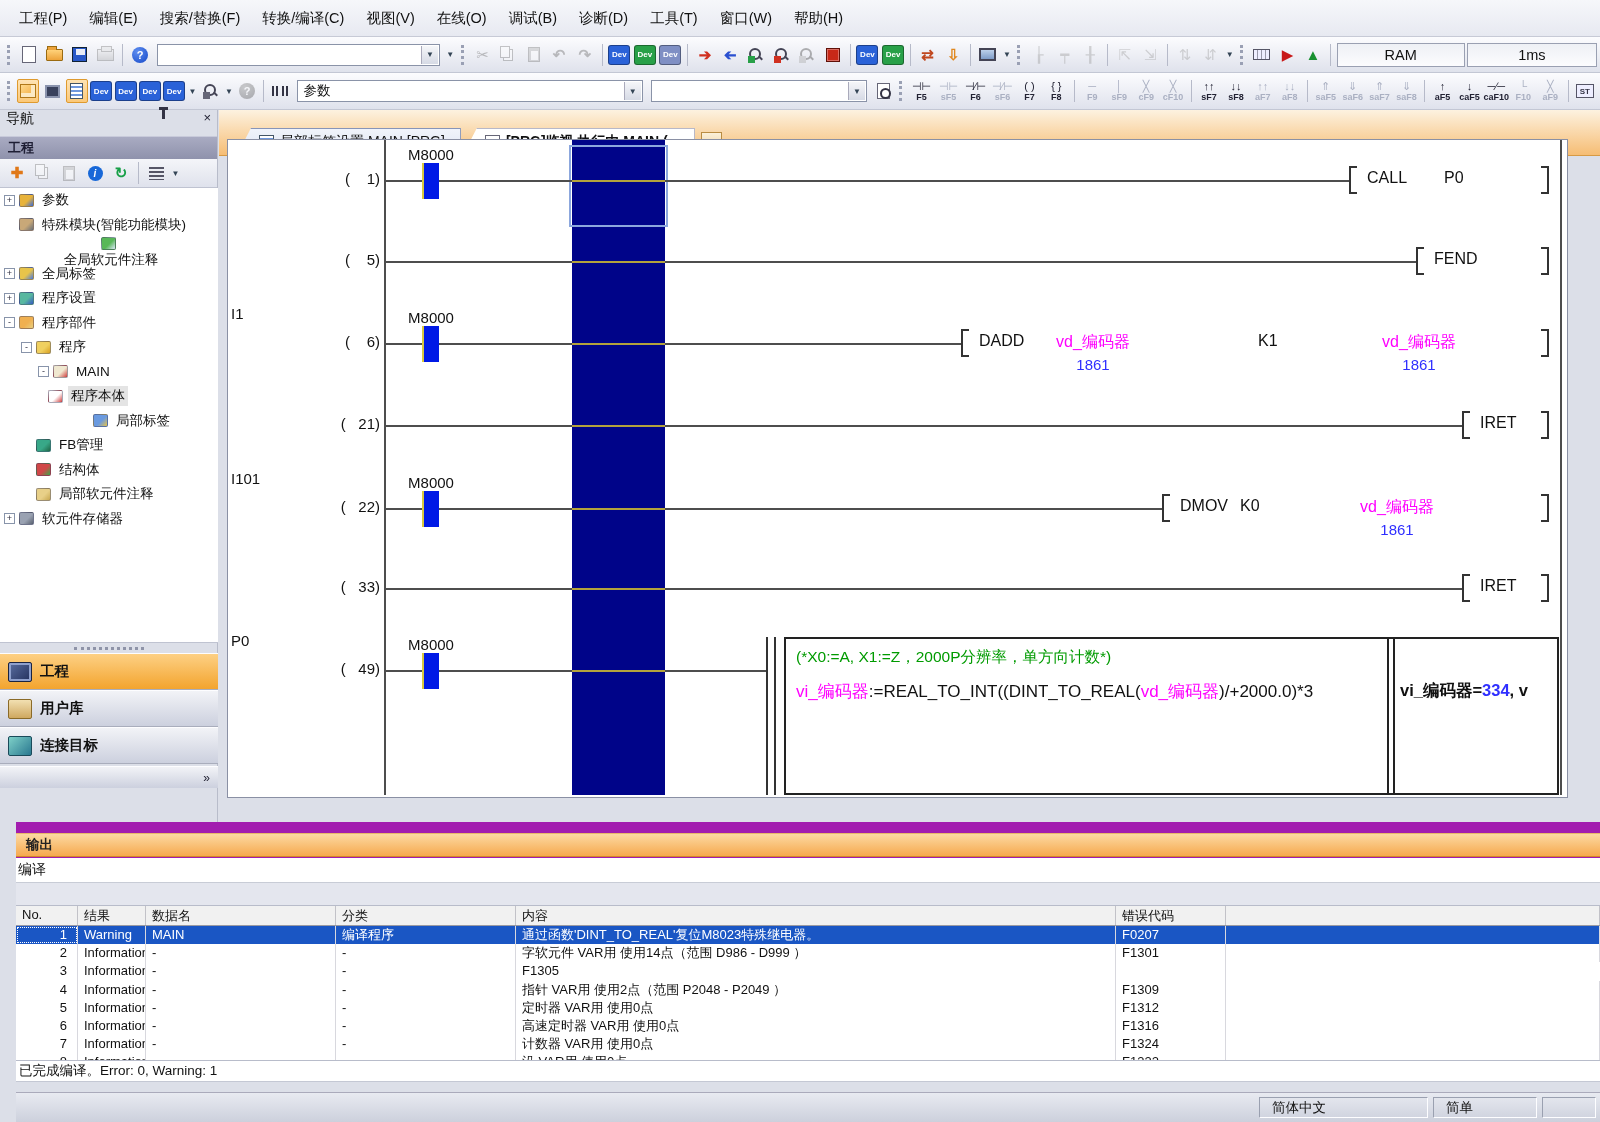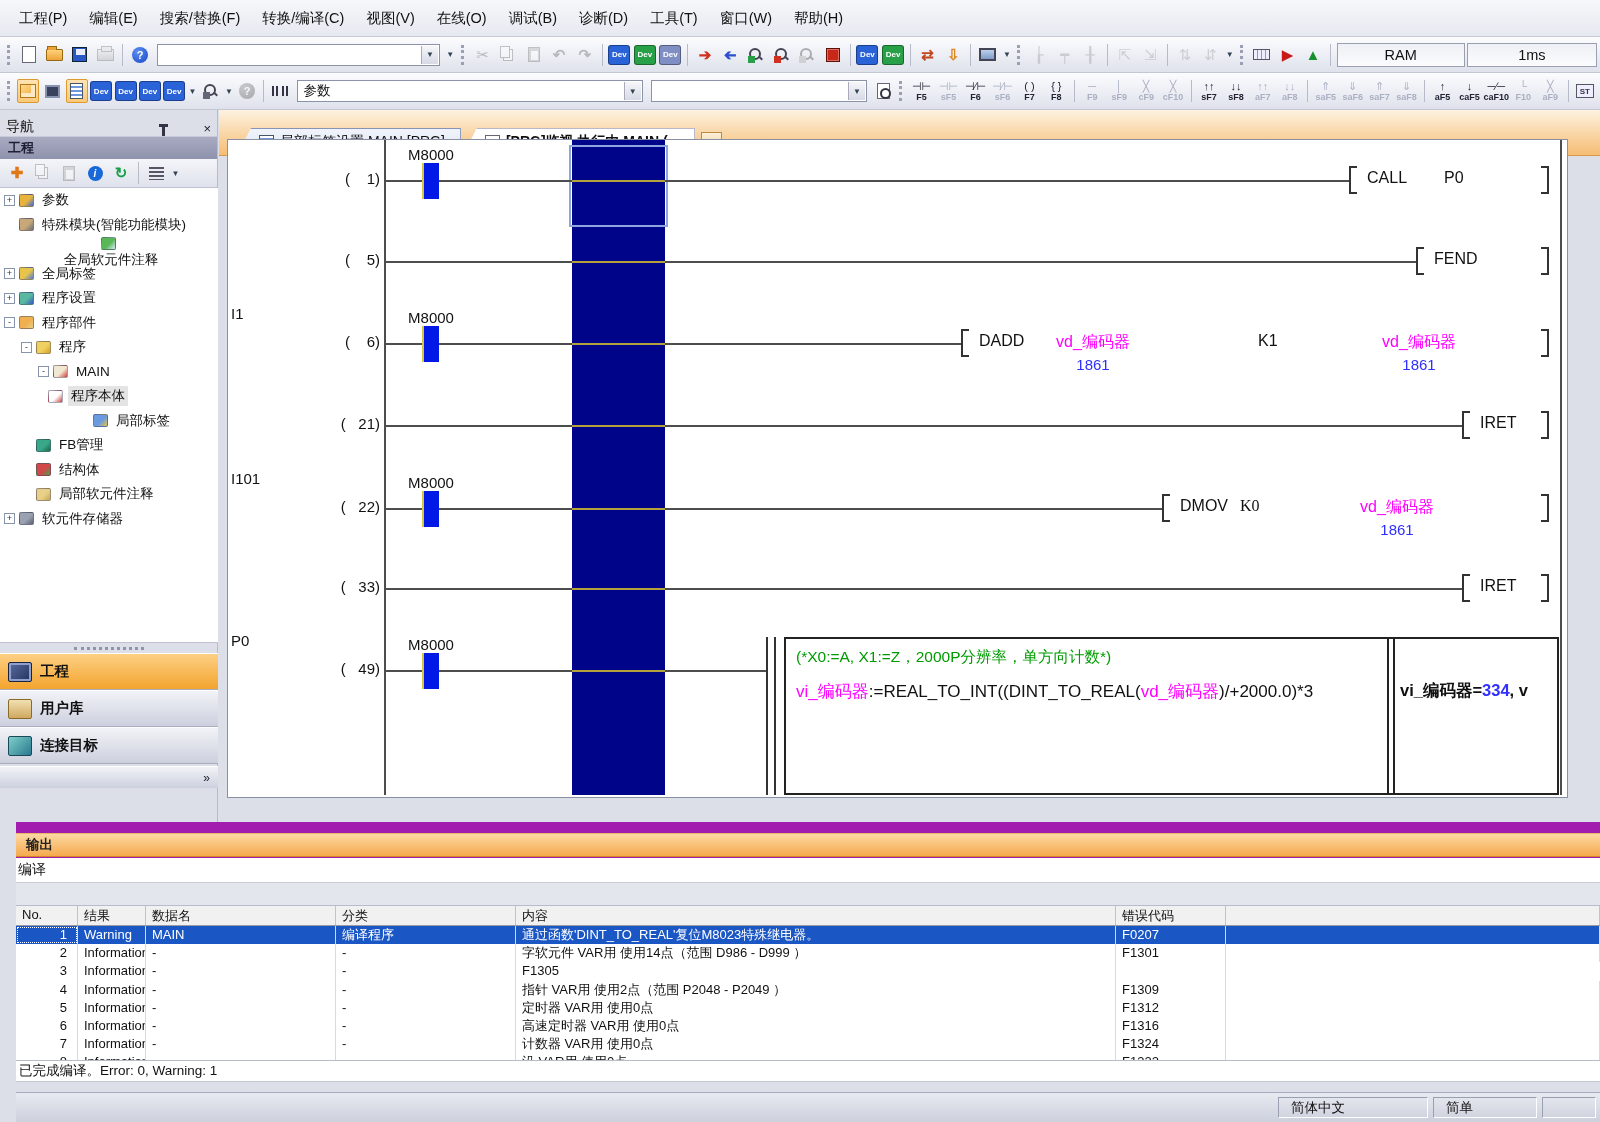--- a/index.html
+++ b/index.html
@@ -68,21 +68,21 @@
   .mi.pgm::before { content:""; position:absolute; right:-2px; bottom:-1px; width:7px; height:7px; border:2px solid #334; border-radius:50%; }
   .mi.ist { width:18px; height:14px; border:1px solid #556; background:#eef; color:#334; font-size:8px; font-weight:bold; display:flex; align-items:center; justify-content:center; }
   .mi.inf { width:15px; height:15px; border-radius:50%; background:#1868d8; color:#fff; font-size:10px; font-weight:bold; font-style:italic; display:flex; align-items:center; justify-content:center; }
   .mi.srt { width:15px; height:13px; background:repeating-linear-gradient(#556 0 2px,transparent 2px 4px); }
 
   
   #main { position:absolute; top:110px; left:0; right:0; height:712px; }
 
   
   #nav { position:absolute; left:0; top:0; width:218px; height:712px; background:#dcdfe8; border-right:1px solid #b8bcca; }
-  #navtitle { height:26px; display:flex; align-items:flex-end; padding:0 6px; font-size:14px;gap:24px; }
+  #navtitle { height:26px; display:flex; align-items:flex-start; padding:0 6px; font-size:14px;gap:24px; }
   #navtitle .sp { flex:1; }
   .pinicon { width:3px; height:9px; background:#334; position:relative; margin-right:14px; }
   .pinicon::before { content:""; position:absolute; top:-3px; left:-3px; width:9px; height:3px; background:#334; }
   .xicon { font-size:13px; color:#223; }
   #navsec { height:23px; background:linear-gradient(#a9abc2,#8f92ac); color:#1e1e34; font-size:13px; font-weight:bold; display:flex; align-items:center; padding-left:8px; border-top:1px solid #c8cada; }
   #navtools { height:29px; background:linear-gradient(#f4f5f9,#dfe2ec); border-bottom:1px solid #bfc3d1; display:flex; align-items:center; padding-left:4px; }
   #navtree { position:absolute; top:78px; left:0; width:218px; height:455px; background:#fff; border-bottom:1px solid #bfc3d1; overflow:hidden; }
   .trow { height:24.5px; display:flex; align-items:center; font-size:13.5px; white-space:nowrap; }
   .texp { width:11px; height:11px; border:1px solid #8894aa; background:#fff; font-size:9px; line-height:9px; text-align:center; color:#334; margin-right:4px; flex:none; }
   .tspc { width:15px; flex:none; }
@@ -659,21 +659,21 @@
         <div class="brR" style="top:271px;"></div>
 
         <div class="lbl" style="top:330px;">I101</div>
         <div class="rl" style="top:368px;left:156px;width:778px;"></div>
         <div class="yb" style="top:368px;"></div>
         <div class="rnum" style="left:72px;top:358px;">(   22)</div>
         <div class="clabel" style="left:167px;top:334px;">M8000</div>
         <div class="contact" style="left:194px;top:351px;"></div>
         <div class="brL" style="left:934px;top:354px;"></div>
         <div class="iname" style="left:952px;top:357px;">DMOV</div>
-        <div class="opk" style="left:1012px;top:357px;font-family:Liberation Serif, serif;">K0</div>
+        <div class="opk" style="left:1012px;top:357px;">K0</div>
         <div class="opm" style="left:1104px;top:357px;">vd_编码器</div>
         <div class="opv" style="left:1104px;top:381px;">1861</div>
         <div class="brR" style="top:354px;"></div>
 
         <div class="rl" style="top:448px;left:156px;width:1078px;"></div>
         <div class="yb" style="top:448px;"></div>
         <div class="rnum" style="left:72px;top:438px;">(   33)</div>
         <div class="brL" style="left:1234px;top:434px;"></div>
         <div class="iname" style="left:1252px;top:437px;">IRET</div>
         <div class="brR" style="top:434px;"></div>
@@ -785,21 +785,21 @@
         <div>F1332</div>
         <div></div>
       </div>
     </div>
   <div id="outstatus">
     <span>已完成编译。Error: 0, Warning: 1</span>
   </div>
   <div id="outfill"></div>
   <div id="statusbar">
     <div class="sbsp"></div>
-    <div class="sbcell" style="width:150px;">
+    <div class="sbcell" style="width:169px;">
       <span>简体中文</span>
     </div>
     <div class="sbcell" style="width:104px;">
       <span>简单</span>
     </div>
     <div class="sbcell" style="width:54px;"></div>
   </div>
 </div>
 
 </body></html>

